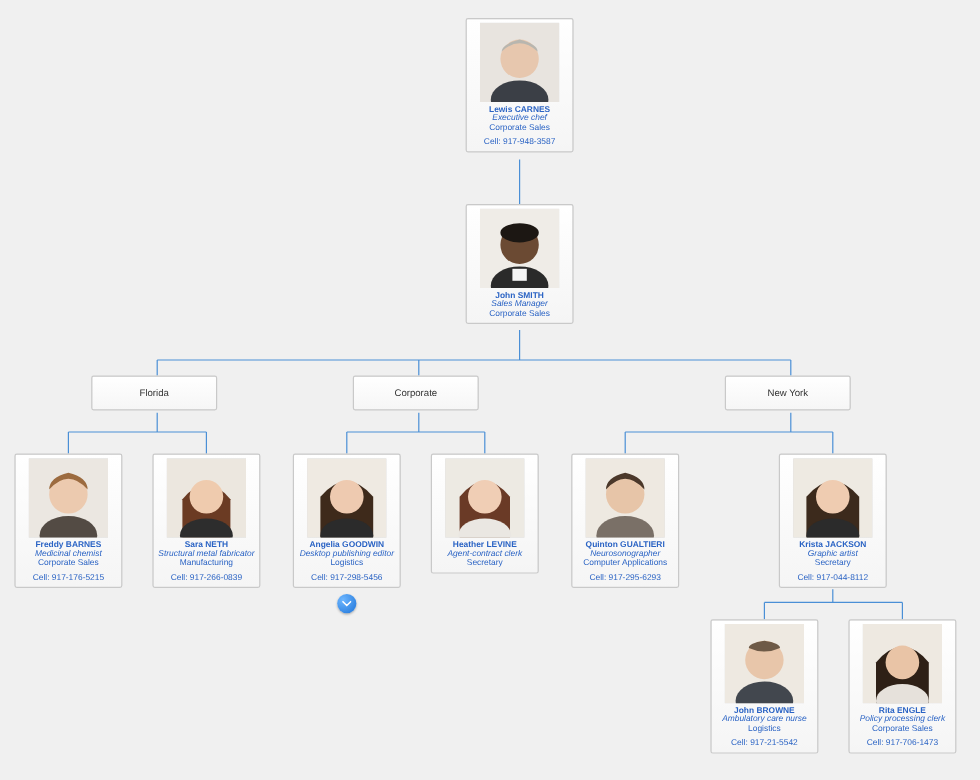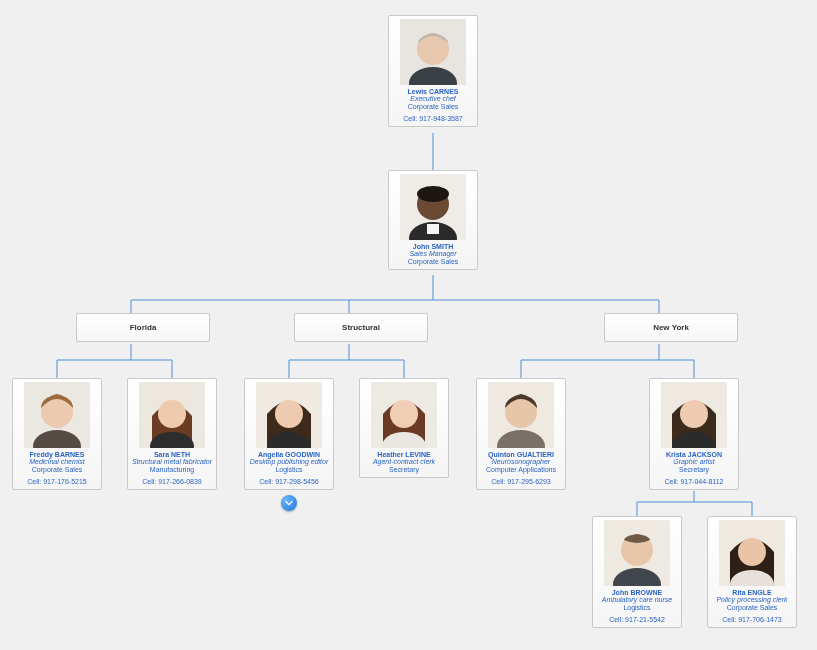--- a/index.html
+++ b/index.html
@@ -41,27 +41,27 @@
     margin: 0 auto 3px auto;
     background: #ddd;
     display: block;
   }
   .card .name { font-weight: bold; color: #2a63c4; line-height: 1.05; }
   .card .role { font-style: italic; color: #2a63c4; line-height: 1.05; }
   .card .dept { color: #2a63c4; line-height: 1.05; }
   .card .cell { color: #2a63c4; margin-top: 5px; line-height: 1.05; }
   .region {
     position: absolute;
-    width: 134px;
+    width: 105px;
     padding: 9px 4px;
     background: linear-gradient(#ffffff, #f6f6f6);
     border: 1px solid #c9c9c9;
     border-radius: 2px;
     font-size: 8px;
-    font-weight: bold;
+    font-weight: normal;
     text-align: center;
     color: #333;
   }
   .expand-btn {
     position: absolute;
     width: 16px;
     height: 16px;
     border-radius: 50%;
     background: radial-gradient(circle at 30% 30%, #6db6ff, #1e74d8);
     border: none;
@@ -137,21 +137,21 @@
       </svg>
   <div class="name">John SMITH</div>
   <div class="role">Sales Manager</div>
   <div class="dept">Corporate Sales</div>
 </div>
 
 <div class="region" style="left:76px; top:313px;">
   <span>Florida</span>
 </div>
 <div class="region" style="left:294px; top:313px;">
-  <span>Structural</span>
+  <span>Corporate</span>
 </div>
 <div class="region" style="left:604px; top:313px;text-align:center;">
   <span>New York</span>
 </div>
 
 <div class="card" style="left:12px; top:378px;">
   <svg class="photo" viewBox="0 0 66 66">
         <rect width="66" height="66" fill="#ebe7e1"></rect>
         <ellipse cx="33" cy="64" rx="24" ry="16" fill="#534b44"></ellipse>
         <circle cx="33" cy="30" r="16" fill="#eccaaf"></circle>

